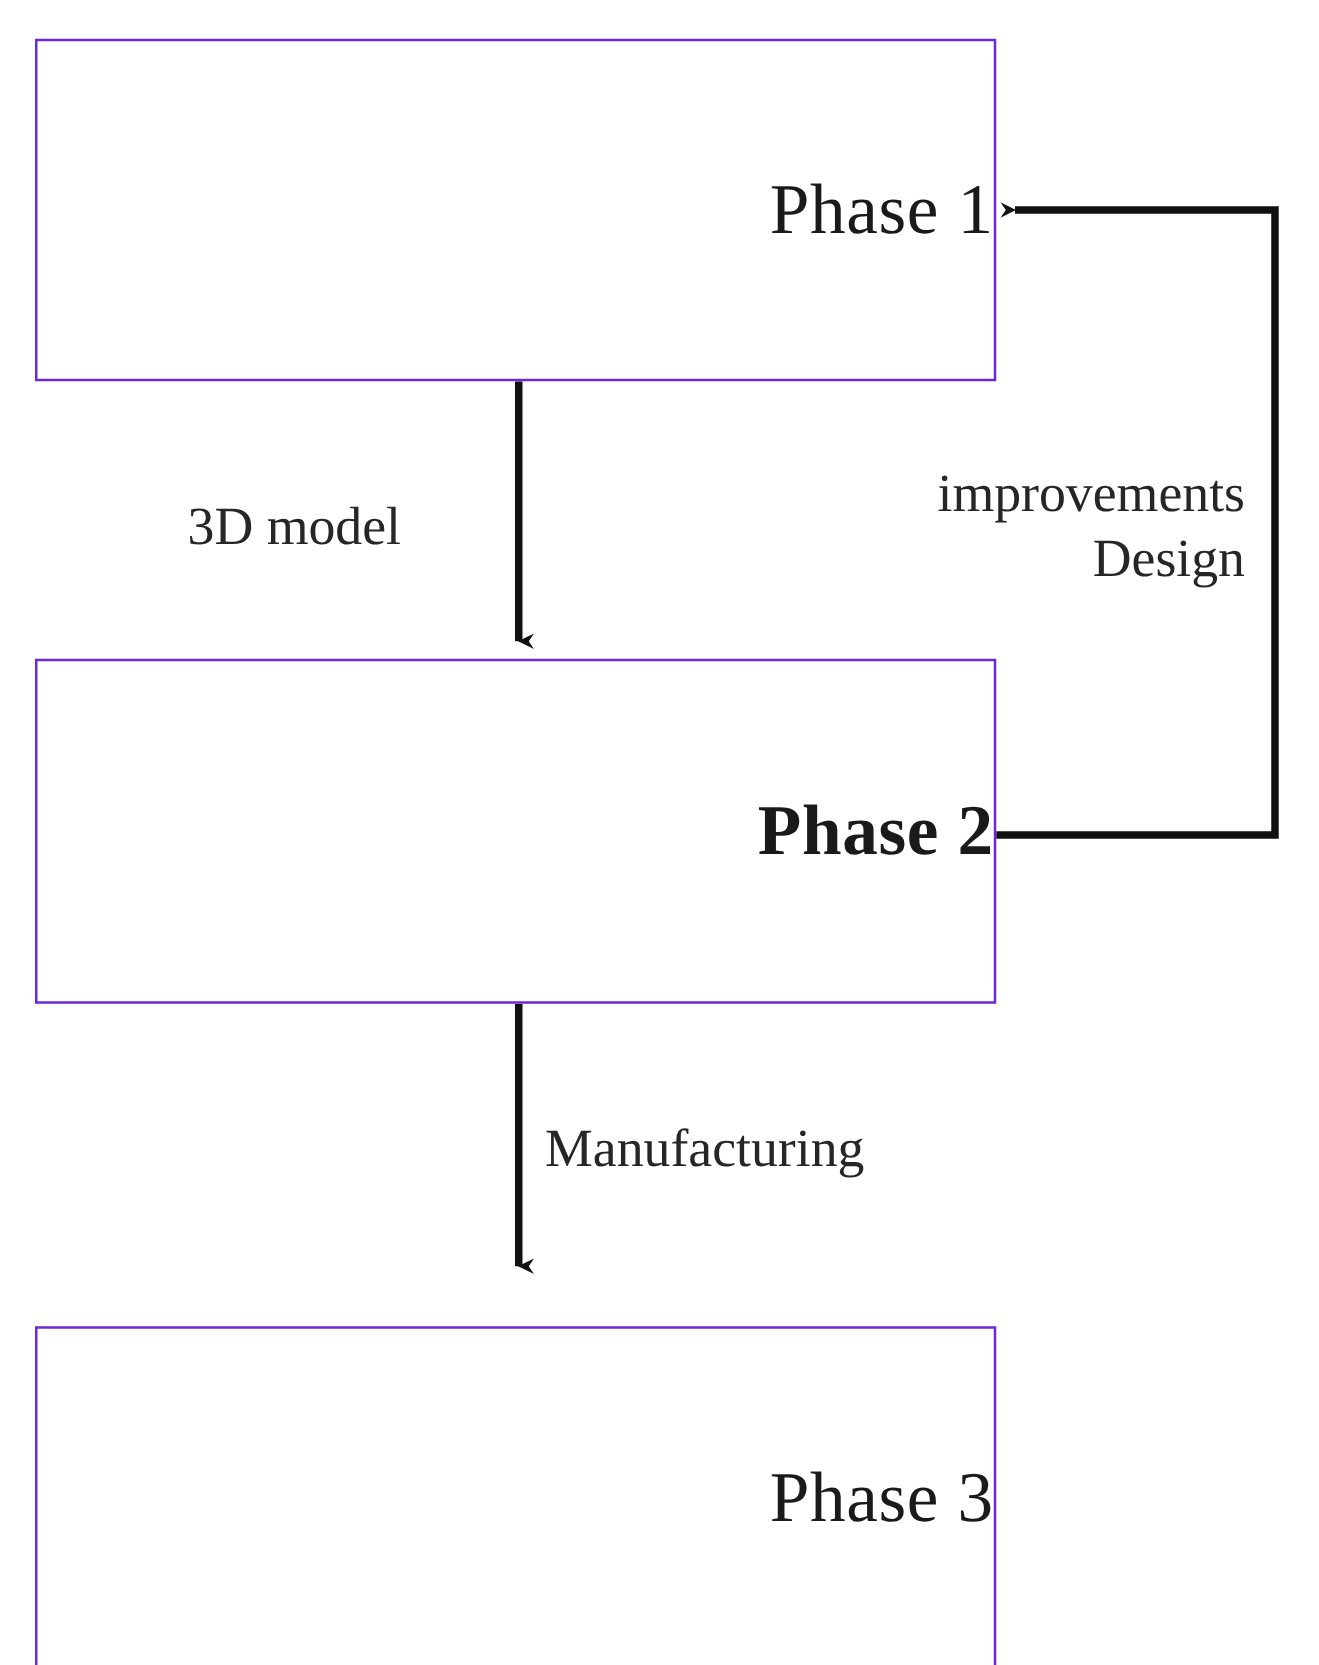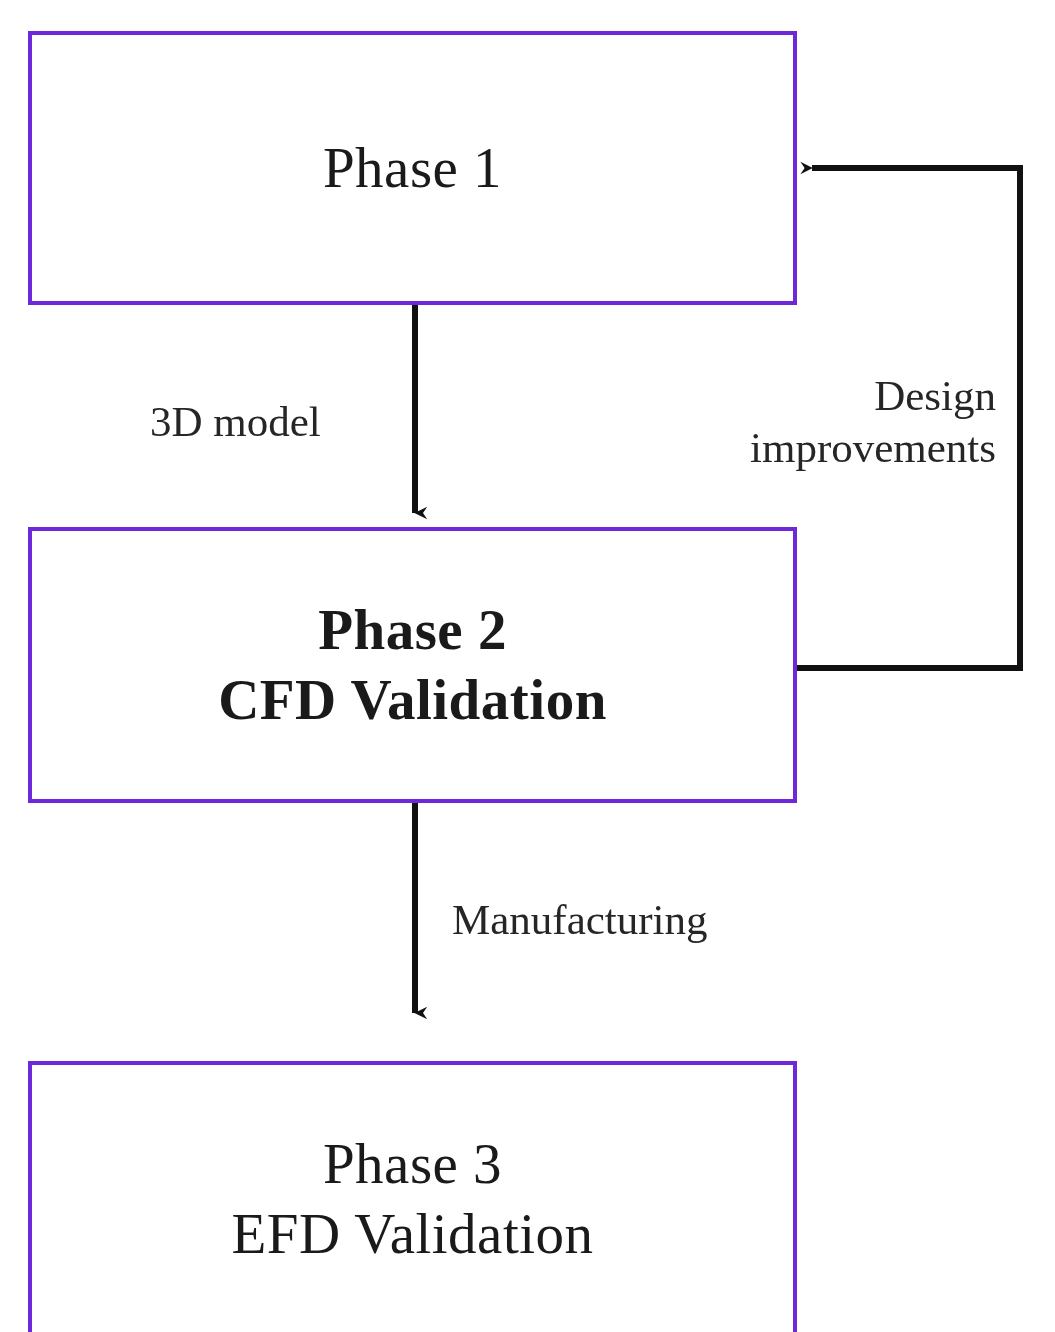--- a/index.html
+++ b/index.html
@@ -15,24 +15,24 @@
     position: relative;
     width: 1055px;
     height: 1332px;
     background: #ffffff;
     overflow: hidden;
   }
   .phase-box {
     position: absolute;
     box-sizing: border-box;
     background: #ffffff;
-    border: 4px solid #6d28d9;
+    border: 2px solid #6d28d9;
     display: flex;
     flex-direction: column;
-    align-items: center;
+    align-items: flex-end;
     justify-content: center;
   }
   .phase-line {
     font-family: "Liberation Serif", "DejaVu Serif", serif;
     font-size: 57px;
     line-height: 1.22;
     color: #1a1a1a;
     white-space: nowrap;
     letter-spacing: 0.5px;
   }
@@ -77,30 +77,28 @@
 
     <path d="M 795 668 L 1020 668 L 1020 168 L 812 168" fill="none" stroke="#111111" stroke-width="6" stroke-linejoin="miter" marker-end="url(#arrowhead-left)"></path>
   </svg>
 
   <div class="phase-box" id="box-phase-1" style="left:28px; top:31px; width:769px; height:274px;">
     <div class="phase-line">Phase 1</div>
   </div>
 
   <div class="phase-box" id="box-phase-2" style="left:28px; top:527px; width:769px; height:276px;font-weight:bold;">
     <div class="phase-line">Phase 2</div>
-    <div class="phase-line">CFD Validation</div>
   </div>
 
   <div class="phase-box" id="box-phase-3" style="left:28px; top:1061px; width:769px; height:276px;">
     <div class="phase-line">Phase 3</div>
-    <div class="phase-line">EFD Validation</div>
   </div>
 
   <div class="edge-label" style="left:150px; top:396px;">3D model</div>
 
-  <div class="edge-label" style="left:452px; top:894px;">Manufacturing</div>
+  <div class="edge-label" style="left:436px; top:894px;">Manufacturing</div>
 
   <div class="edge-label right-align" style="left:615px; top:370px; width:381px;">
+    <div>improvements</div>
     <div>Design</div>
-    <div>improvements</div>
   </div>
 
 </div>
 
 </body></html>

